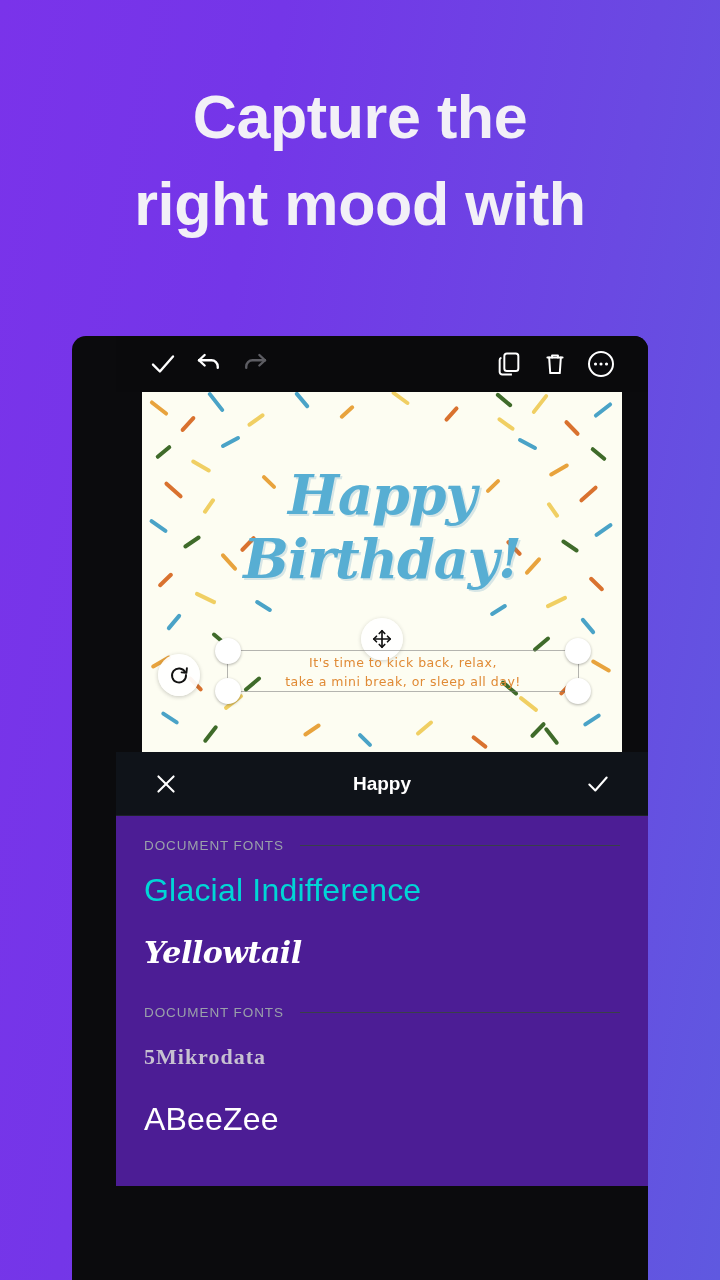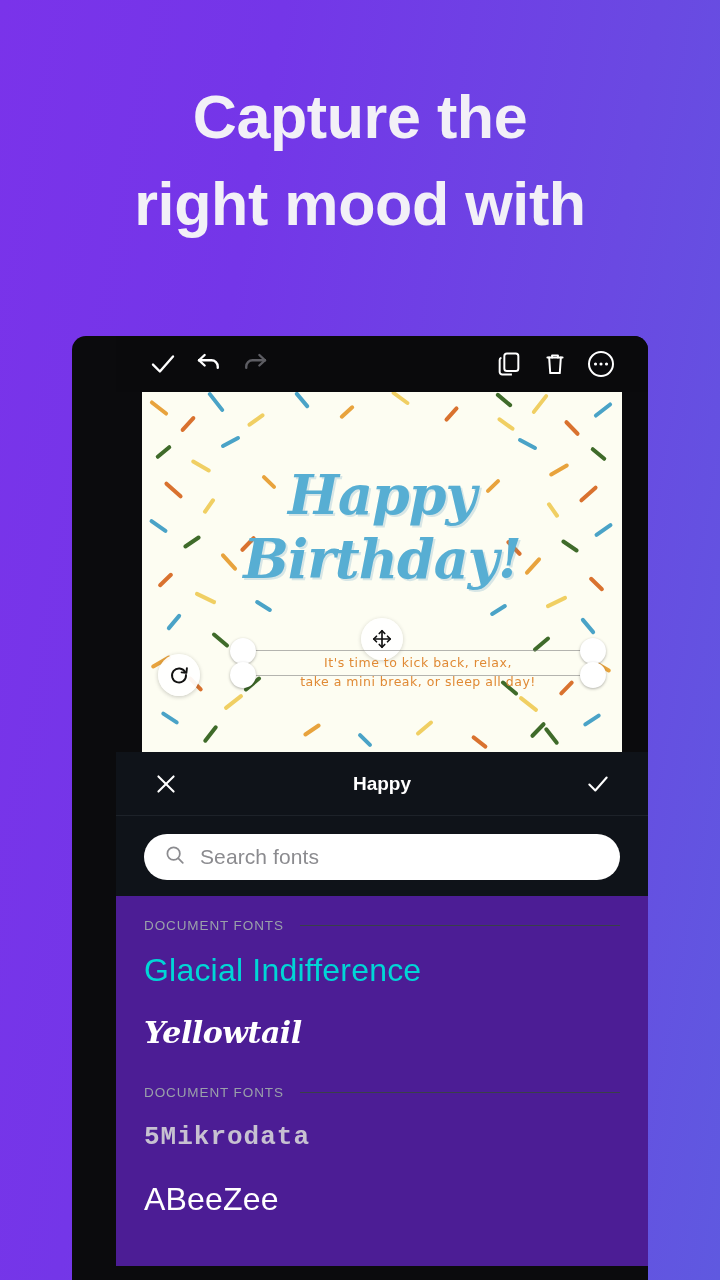--- a/index.html
+++ b/index.html
@@ -80,22 +80,22 @@
     font-size:54px;
     line-height:1.18;
     letter-spacing:-1px;
     text-shadow:2px 2px 0 rgba(80,150,185,0.22);
   }
   .art-title span { display:block; }
 
   
   .sel-box {
     position:absolute;
-    left:100px; top:258px;
-    width:352px; height:26px;
+    left:85px; top:258px;
+    width:352px; height:42px;
     border:1px solid rgba(120,120,120,0.55);
   }
   .handle {
     position:absolute;
     width:26px; height:26px;
     border-radius:50%;
     background:#ffffff;
     box-shadow:0 1px 3px rgba(0,0,0,0.3);
   }
   .h-tl { left:-13px; top:-13px; }
@@ -209,22 +209,22 @@
     letter-spacing:0.2px;
   }
   .fn-yellowtail {
     font-family:"DejaVu Serif", serif;
     font-style:italic;
     font-weight:bold;
     font-size:30px;
     letter-spacing:-0.5px;
   }
   .fn-mikro {
-    font-family:Liberation Mono, monospace;
-    font-size:26px;
+    font-family:Liberation Serif, serif;
+    font-size:22px;
     font-weight:bold;
     letter-spacing:1px;
     color:#d8d8da;
     opacity:0.88;
   }
   .fn-abeezee {
     font-family:"Liberation Sans", sans-serif;
     font-size:32px;
     letter-spacing:0.2px;
   }
@@ -397,31 +397,20 @@
         </svg>
     </div>
     <div class="ph-title">Happy</div>
     <div class="ph-btn">
       <svg width="26" height="26" viewBox="0 0 24 24" fill="none" stroke="#ffffff" stroke-width="1.9" stroke-linecap="round" stroke-linejoin="round">
           <polyline points="4,12.5 9.5,18 20,6"></polyline>
         </svg>
     </div>
   </div>
 
-  <div class="search-zone">
-    <div class="search-bar">
-      <span>
-        <svg width="22" height="22" viewBox="0 0 24 24" fill="none" stroke="#8b8b8f" stroke-width="1.9" stroke-linecap="round">
-            <circle cx="10.5" cy="10.5" r="6.8"></circle>
-            <line x1="15.6" y1="15.6" x2="20.5" y2="20.5"></line>
-          </svg>
-      </span>
-      <span class="placeholder">Search fonts</span>
-    </div>
-  </div>
 
   <div class="font-list">
 
     <div class="sec">
       <span class="sec-label">DOCUMENT FONTS</span>
       <span class="sec-rule"></span>
     </div>
 
     <div class="font-row">
       <span class="font-name fn-glacial">Glacial Indifference</span>

